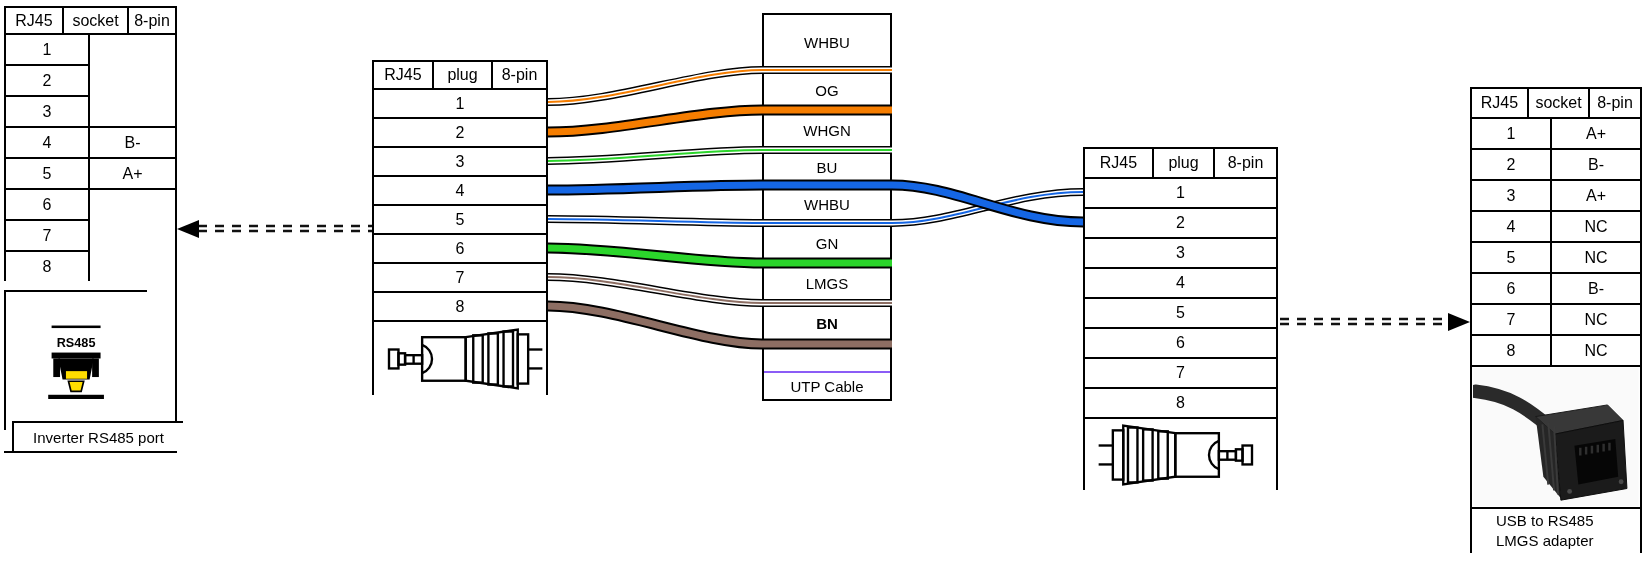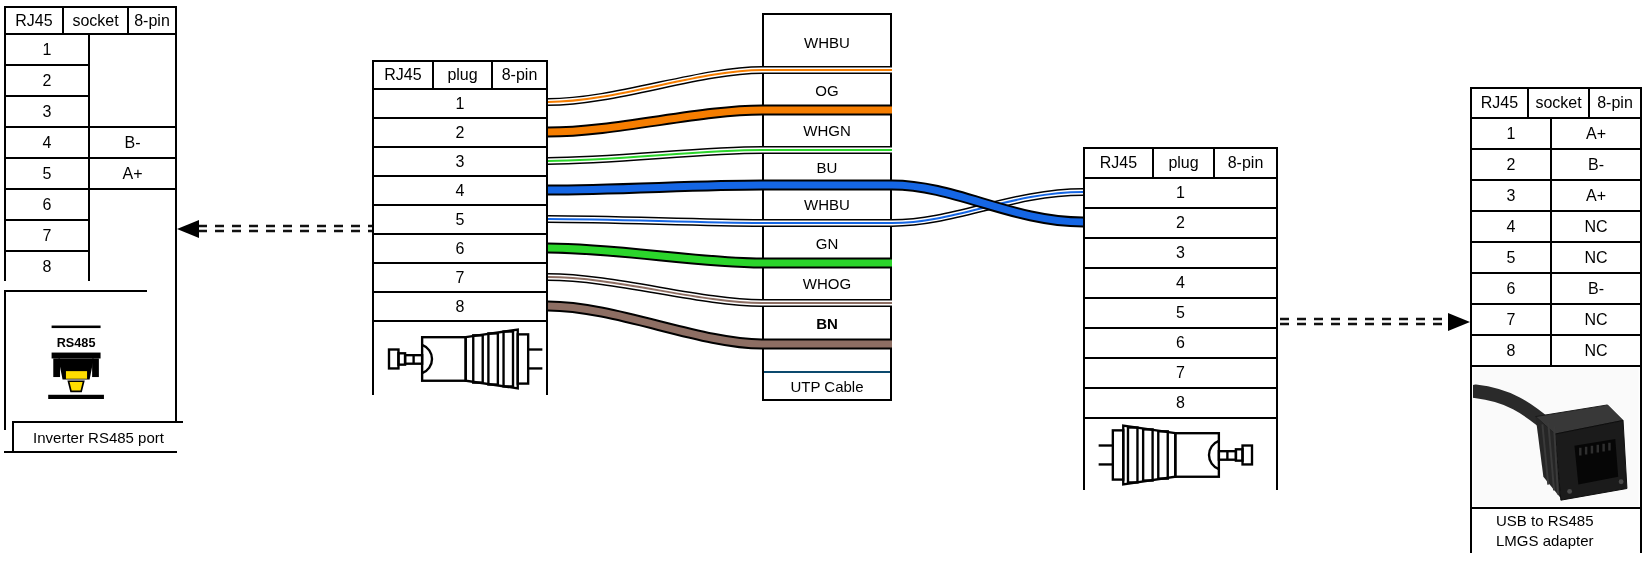--- a/index.html
+++ b/index.html
@@ -154,26 +154,26 @@
     <div class="midcell" style="top:95px;height:40px;">
         <span>WHGN</span>
       </div>
     <div class="midcell" style="top:170px;height:38px;justify-content:center;">
         <span>WHBU</span>
       </div>
     <div class="midcell" style="top:208px;height:40px;">
         <span>GN</span>
       </div>
     <div class="midcell" style="top:248px;height:40px;">
-        <span>WHOG</span>
+        <span>LMGS</span>
       </div>
     <div class="midcell" style="top:288px;height:41px;font-weight:bold;">
         <span>BN</span>
       </div>
-    <div class="midcell" style="top:356px;height:28px;border-top:2px solid #0c4a6e;">
+    <div class="midcell" style="top:356px;height:28px;border-top:2px solid #8b5cf6;">
         <span>UTP Cable</span>
       </div>
   </div>
 
   <div class="tbl" style="left:1083px;top:147px;width:195px;height:343px;">
     <div class="cell" style="left:0;top:0;width:69px;height:30px;">
         <span>RJ45</span>
       </div>
     <div class="cell" style="left:69px;top:0;width:61px;height:30px;">
         <span>plug</span>

